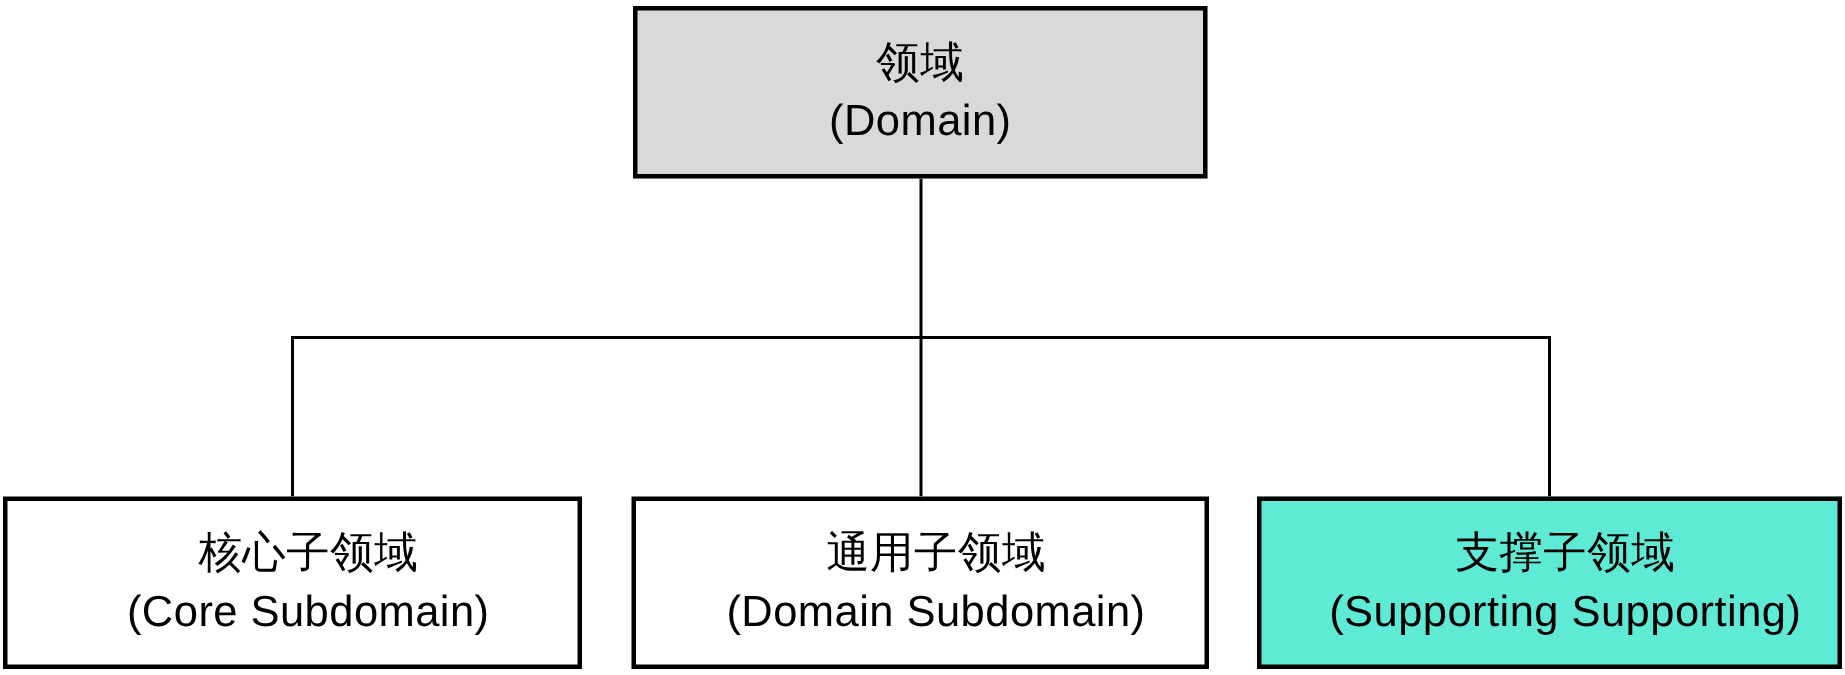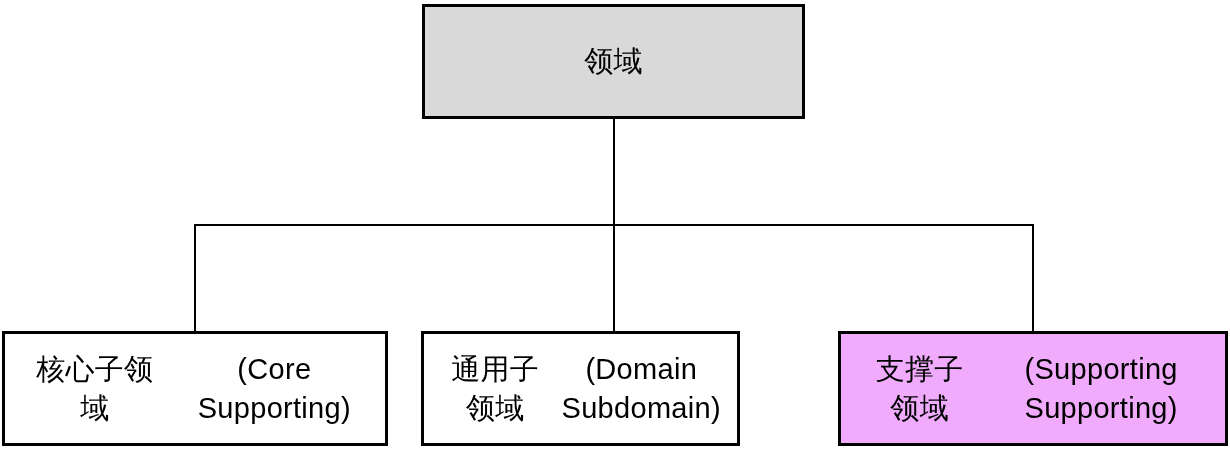--- a/index.html
+++ b/index.html
@@ -11,35 +11,35 @@
     background: #ffffff;
     font-family: "Liberation Sans", "DejaVu Sans", sans-serif;
     color: #000000;
     overflow: hidden;
   }
   .node {
     position: absolute;
     border: 3px solid #000000;
     background: #ffffff;
     display: flex;
-    flex-direction: row;
+    flex-direction: column;
     align-items: center;
     justify-content: center;
     text-align: center;
     font-size: 29px;
     line-height: 39px;
     letter-spacing: 0.3px;
   }
   .node-root {
     left: 422px; top: 4px;
     width: 383px; height: 115px;
   }
   .node-child { top: 331px; height: 115px; padding-left: 21px; }
   .node-core     { left: 2px;   width: 386px; }
-  .node-generic  { left: 421px; width: 319px; }
+  .node-generic  { left: 421px; width: 385px; }
   .node-support  { left: 838px; width: 390px; }
   .connector {
     position: absolute;
     background: #000000;
   }
   .conn-root-v  { left: 613px; top: 119px; width: 2px;  height: 212px; }
   .conn-h       { left: 194px; top: 224px; width: 840px; height: 2px;  }
   .conn-left-v  { left: 194px; top: 224px; width: 2px;  height: 107px; }
   .conn-right-v { left: 1032px; top: 224px; width: 2px; height: 107px; }
   .label-zh, .label-en { display: block; }
@@ -49,30 +49,31 @@
 
 <div class="canvas">
 
   <div class="connector conn-root-v"></div>
   <div class="connector conn-h"></div>
   <div class="connector conn-left-v"></div>
   <div class="connector conn-right-v"></div>
 
   <div class="node node-root" style="background-color: rgb(217, 217, 217);">
     <span class="label-zh">领域</span>
+    <span class="label-en">(Domain)</span>
   </div>
 
   <div class="node node-child node-core" style="background-color: rgb(255, 255, 255);">
     <span class="label-zh">核心子领域</span>
-    <span class="label-en">(Core Supporting)</span>
+    <span class="label-en">(Core Subdomain)</span>
   </div>
 
   <div class="node node-child node-generic" style="background-color: rgb(255, 255, 255);">
     <span class="label-zh">通用子领域</span>
     <span class="label-en">(Domain Subdomain)</span>
   </div>
 
-  <div class="node node-child node-support" style="background-color: #f0abfc; text-align: center;">
+  <div class="node node-child node-support" style="background-color: #5eead4; text-align: center;">
     <span class="label-zh">支撑子领域</span>
     <span class="label-en">(Supporting Supporting)</span>
   </div>
 
 </div>
 
 </body></html>

